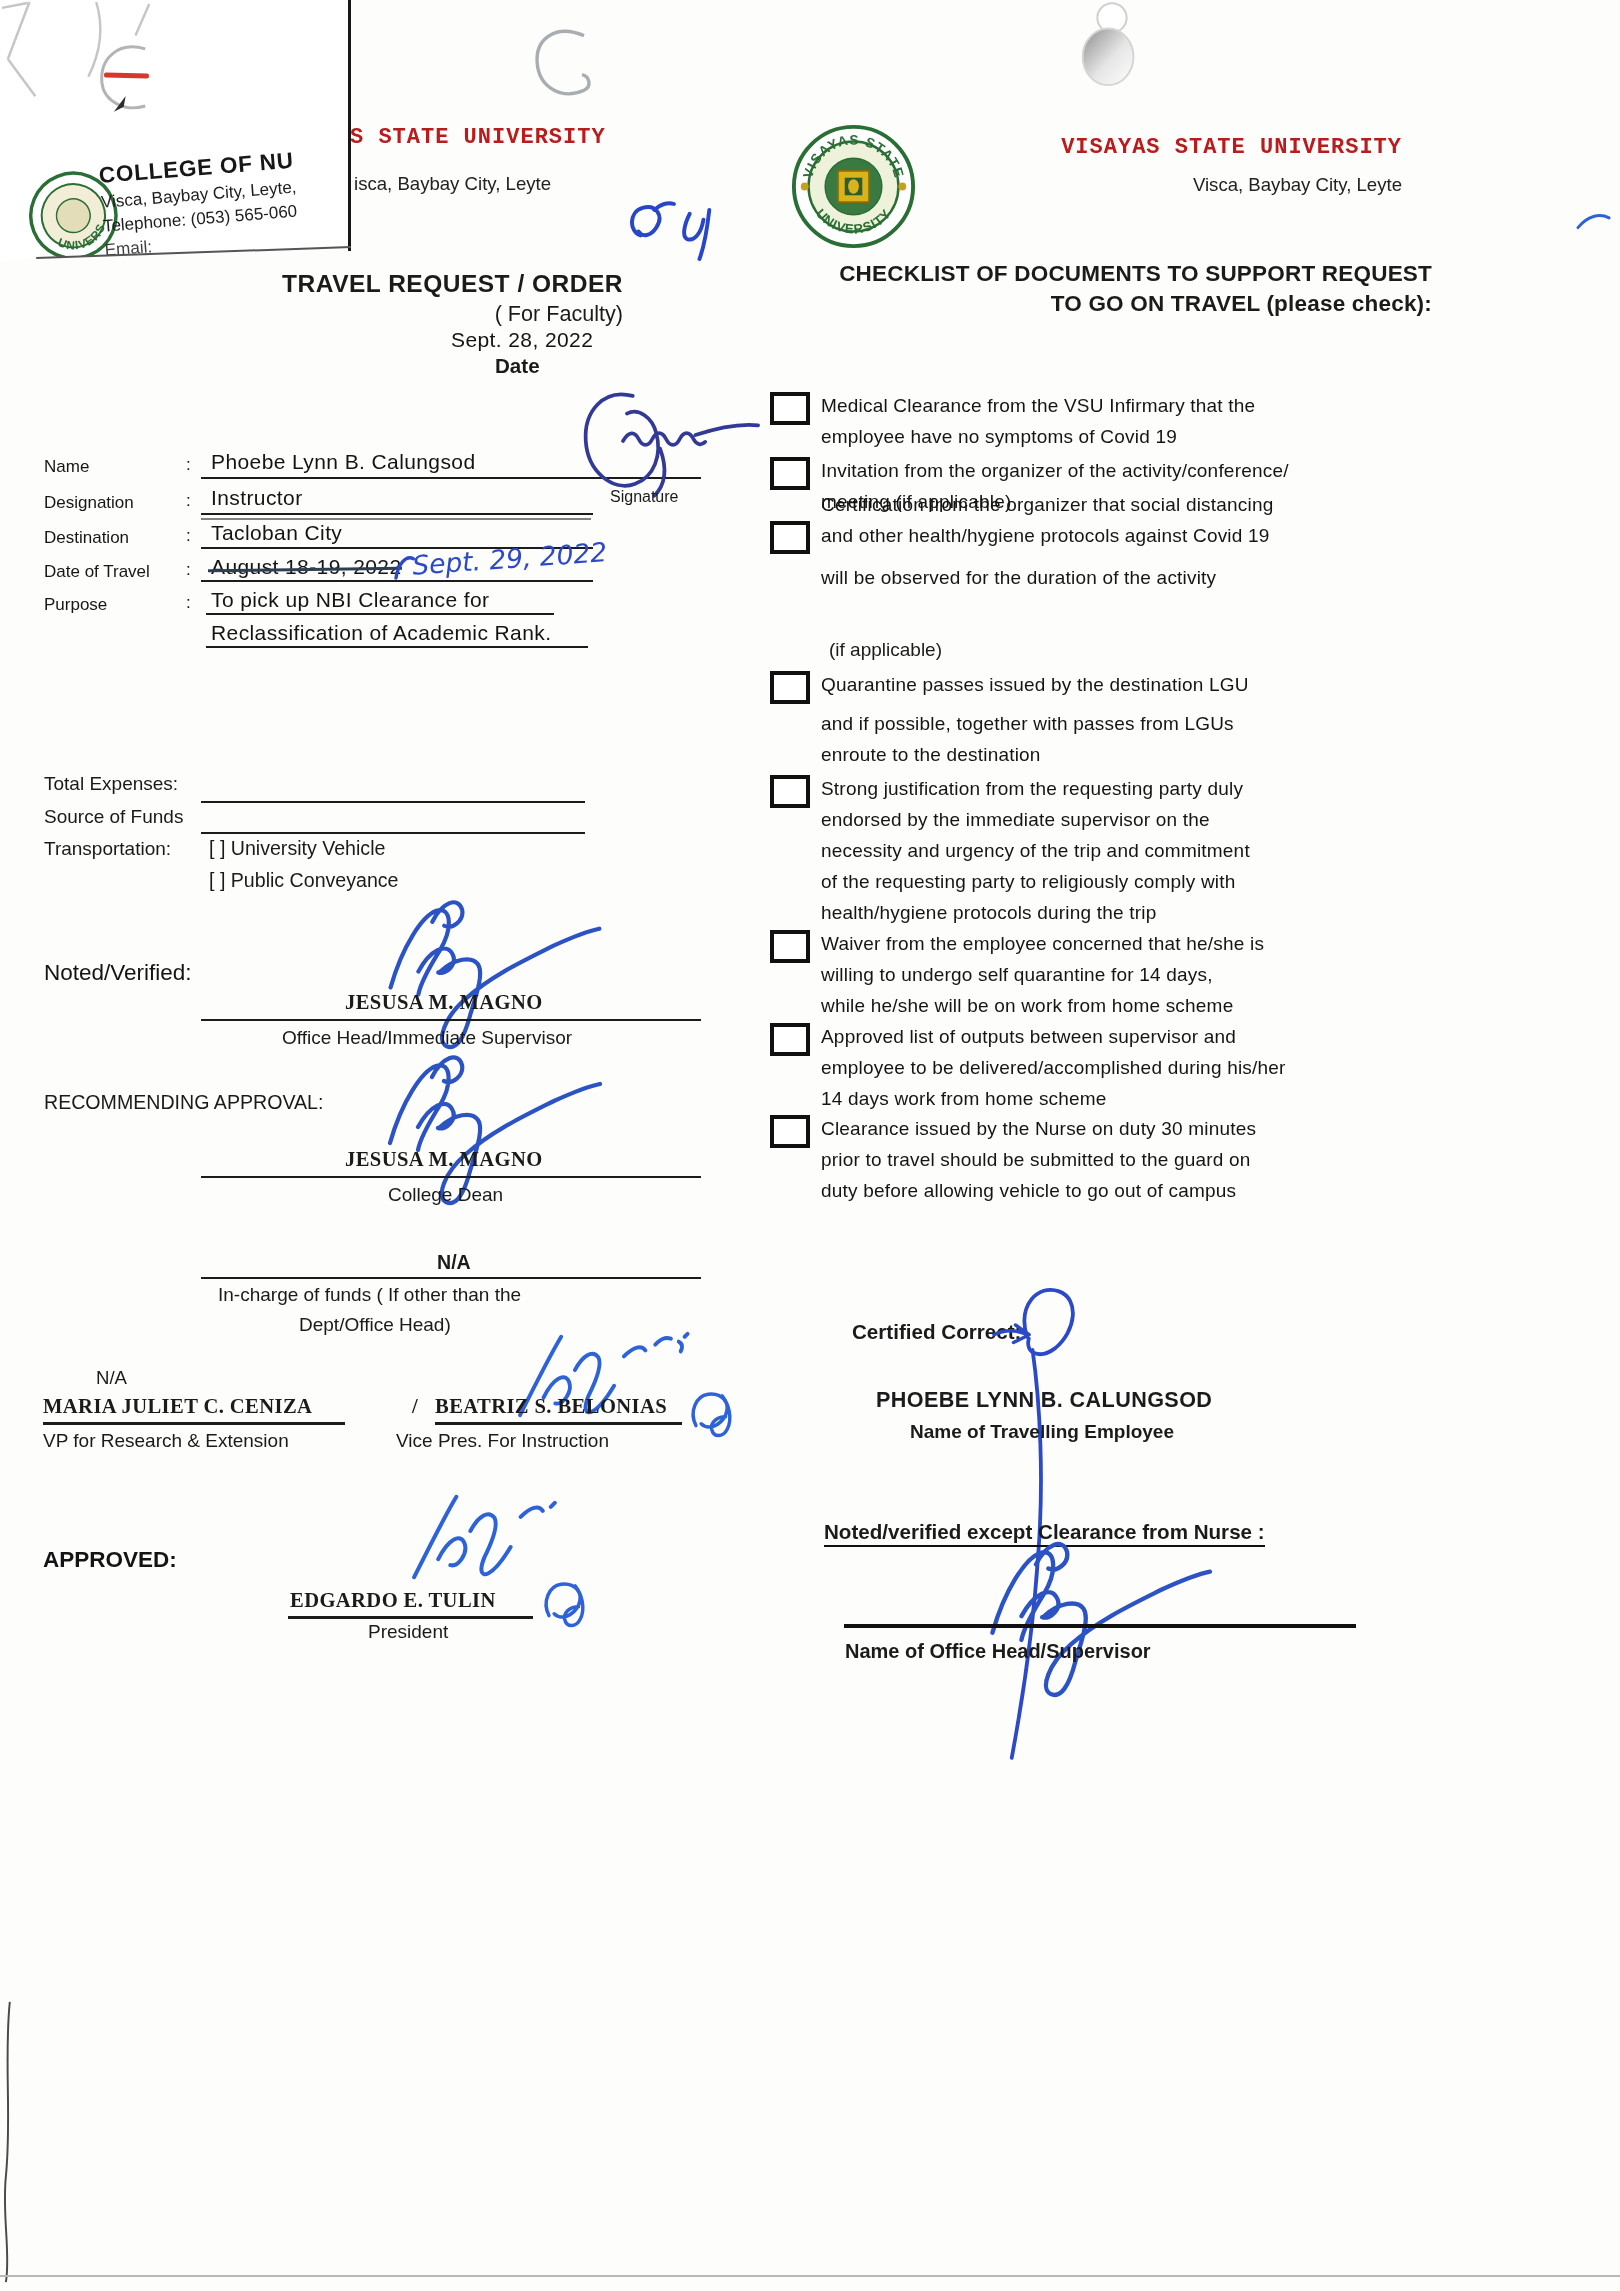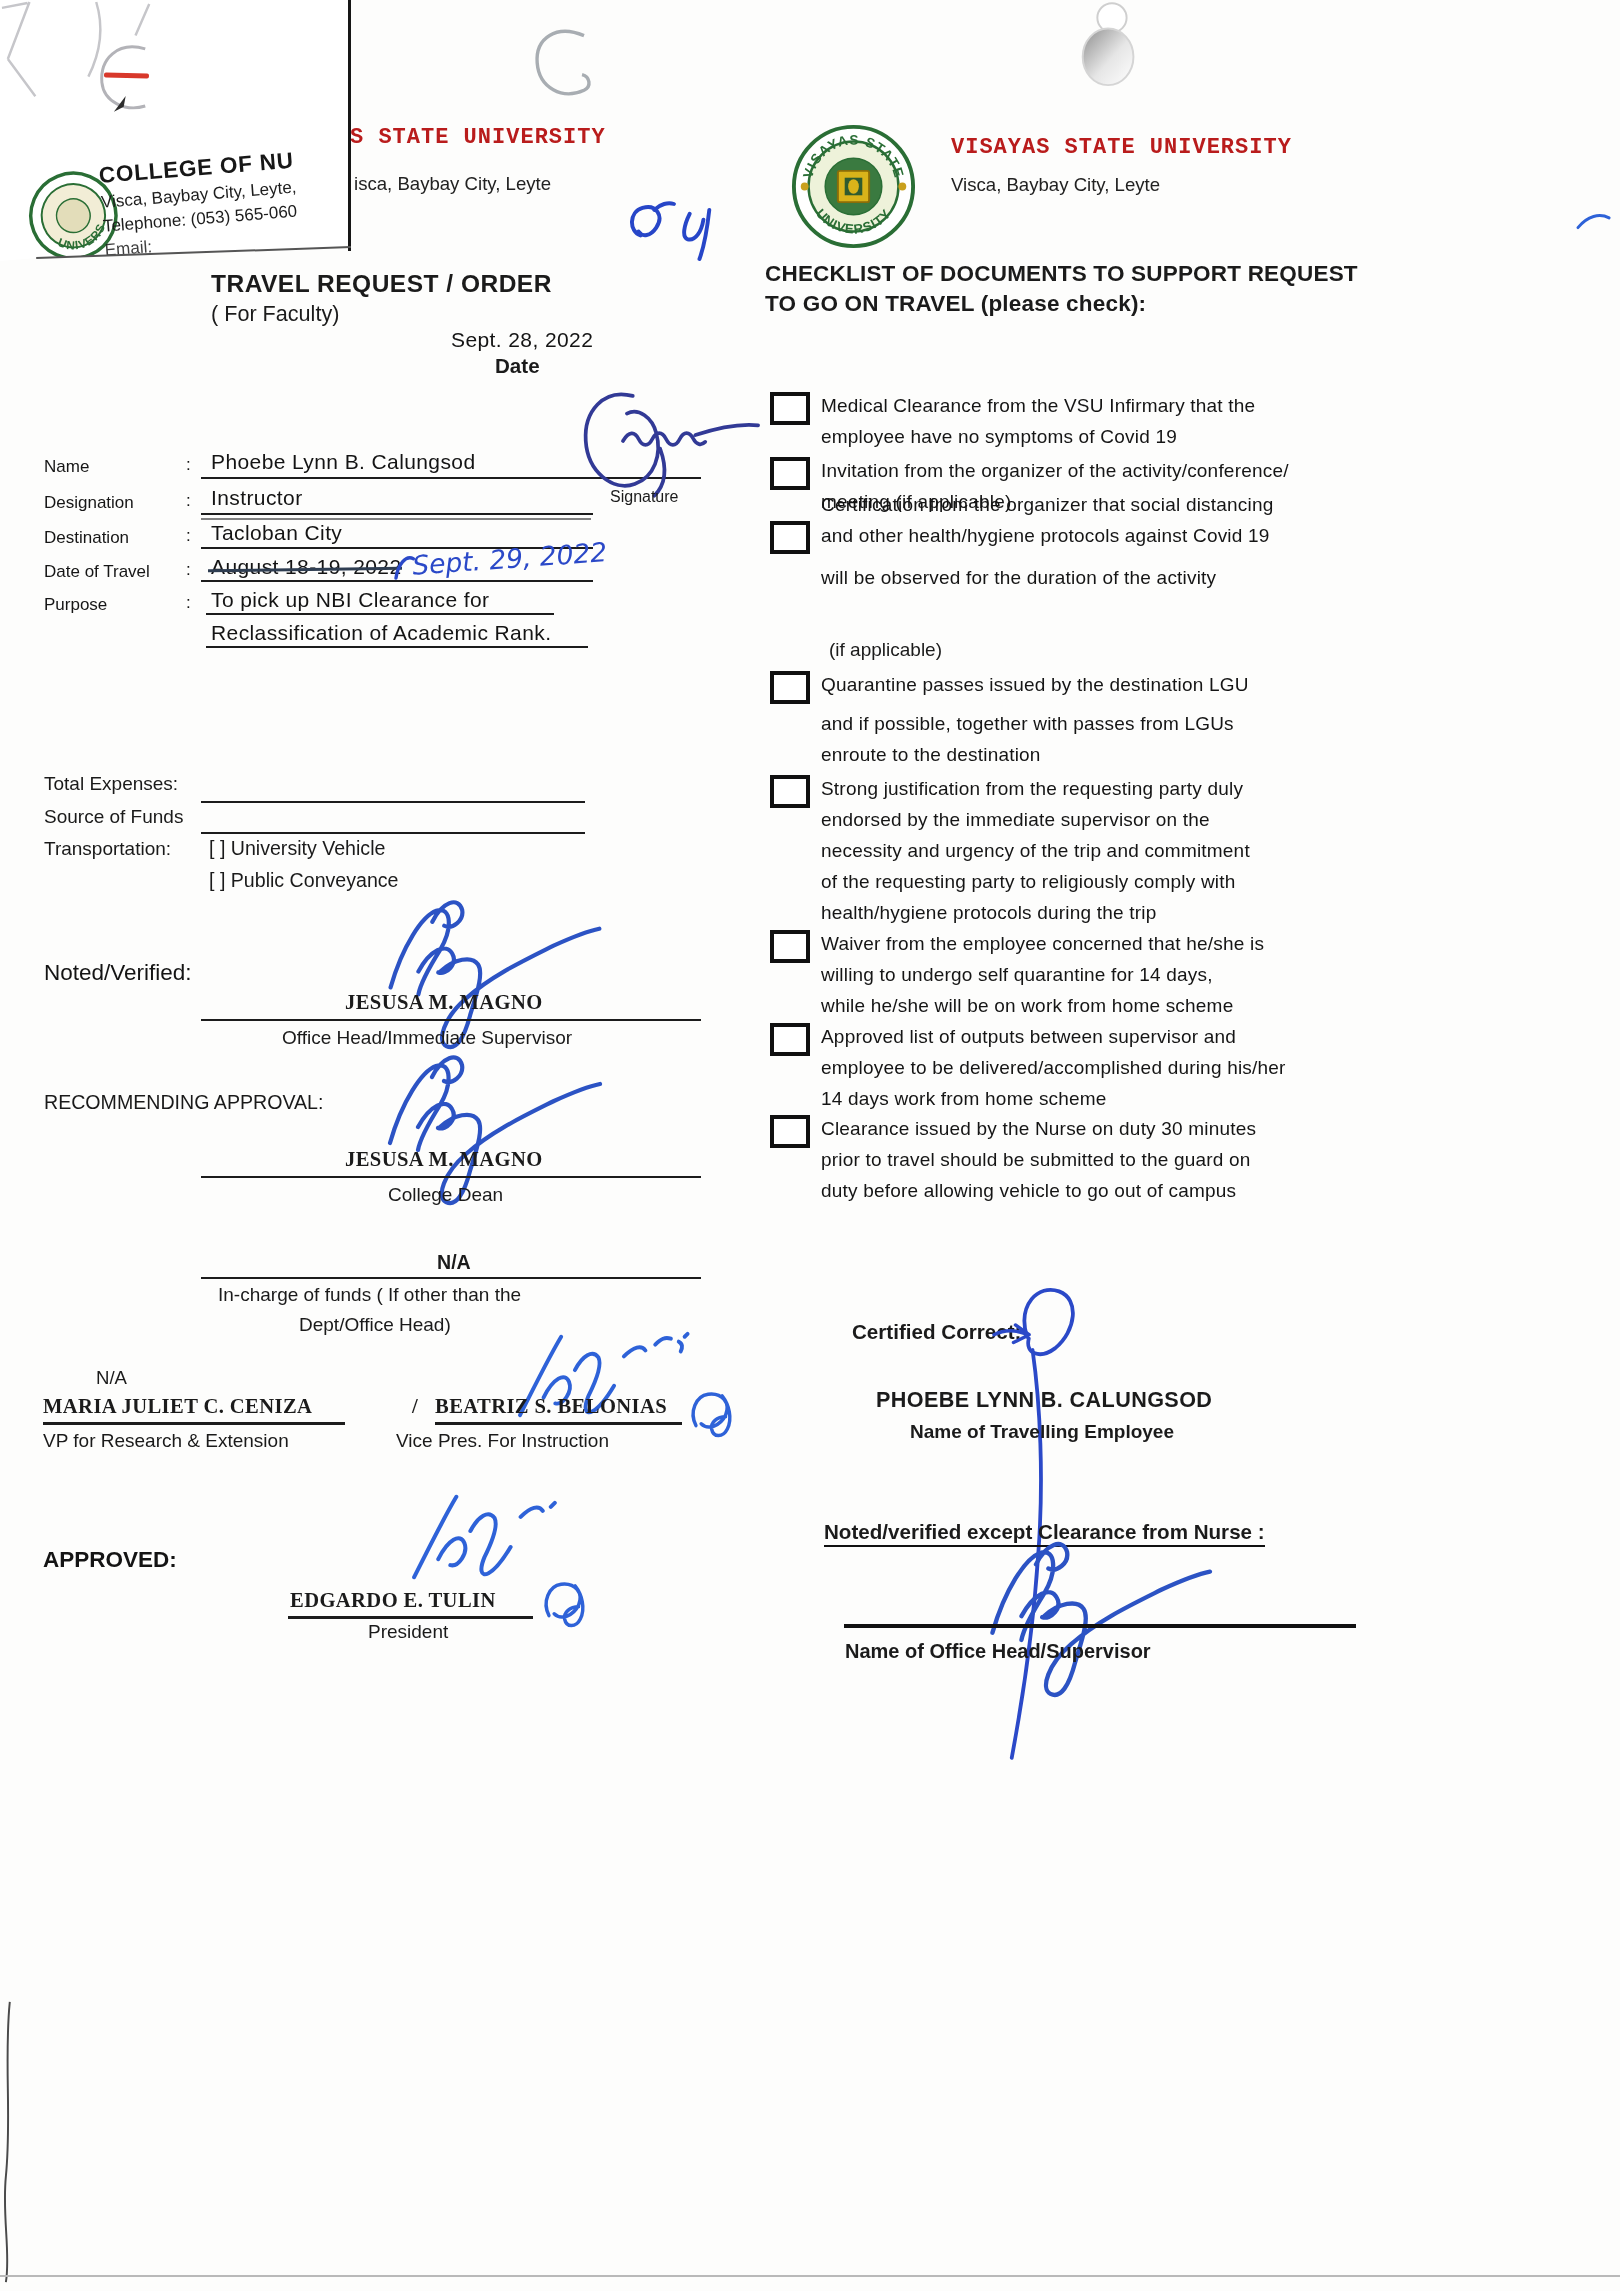--- a/index.html
+++ b/index.html
@@ -1,19 +1,19 @@
 <!DOCTYPE html>
 <html><head>
 <meta charset="utf-8">
 <style>
   html,body{margin:0;padding:0;background:#e8e8e8;}
   .page{position:relative;width:1620px;height:2292px;background:#fdfdfc;overflow:hidden;
         font-family:"Liberation Sans", sans-serif;color:#1b1b1b;}
   .abs{position:absolute;}
-  .ctr{text-align:left;}
+  .ctr{text-align:right;}
   .b{font-weight:bold;}
   
   .h-univ{font-size:22px;font-weight:bold;letter-spacing:1px;color:#b91c1c;font-family:Liberation Mono, monospace;}
   .h-addr{font-size:18.6px;color:#222;}
   .h-title{font-size:24.5px;font-weight:bold;letter-spacing:0.5px;}
   .h-sub{font-size:21.6px;}
   
   .f-label{font-size:17px;color:#161616;}
   .f-value{font-size:21px;letter-spacing:0.4px;color:#141414;}
   .rule{background:#1c1c1c;height:2px;}

